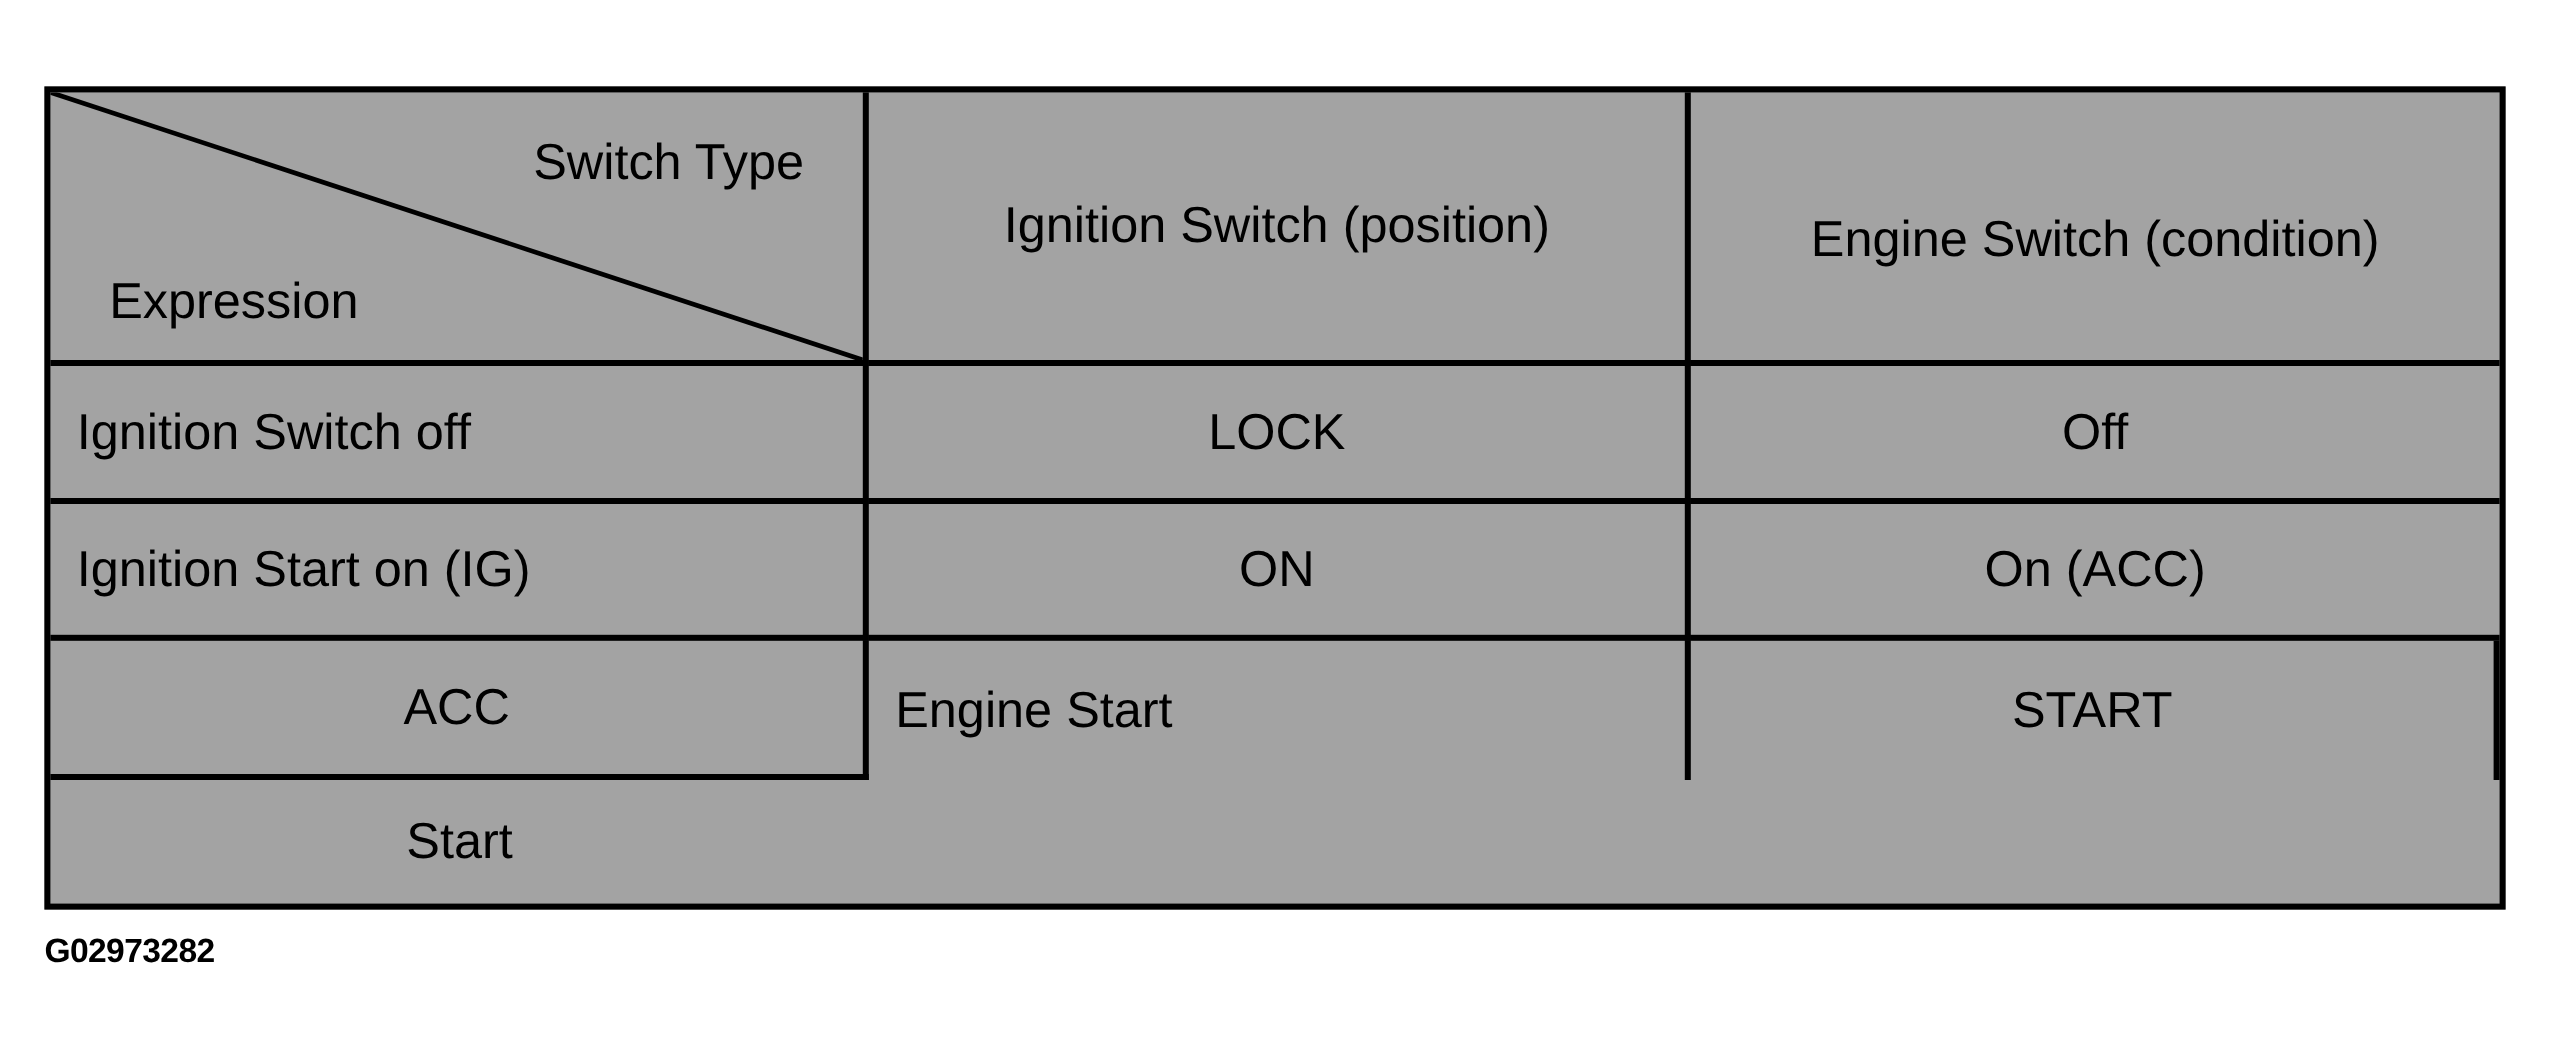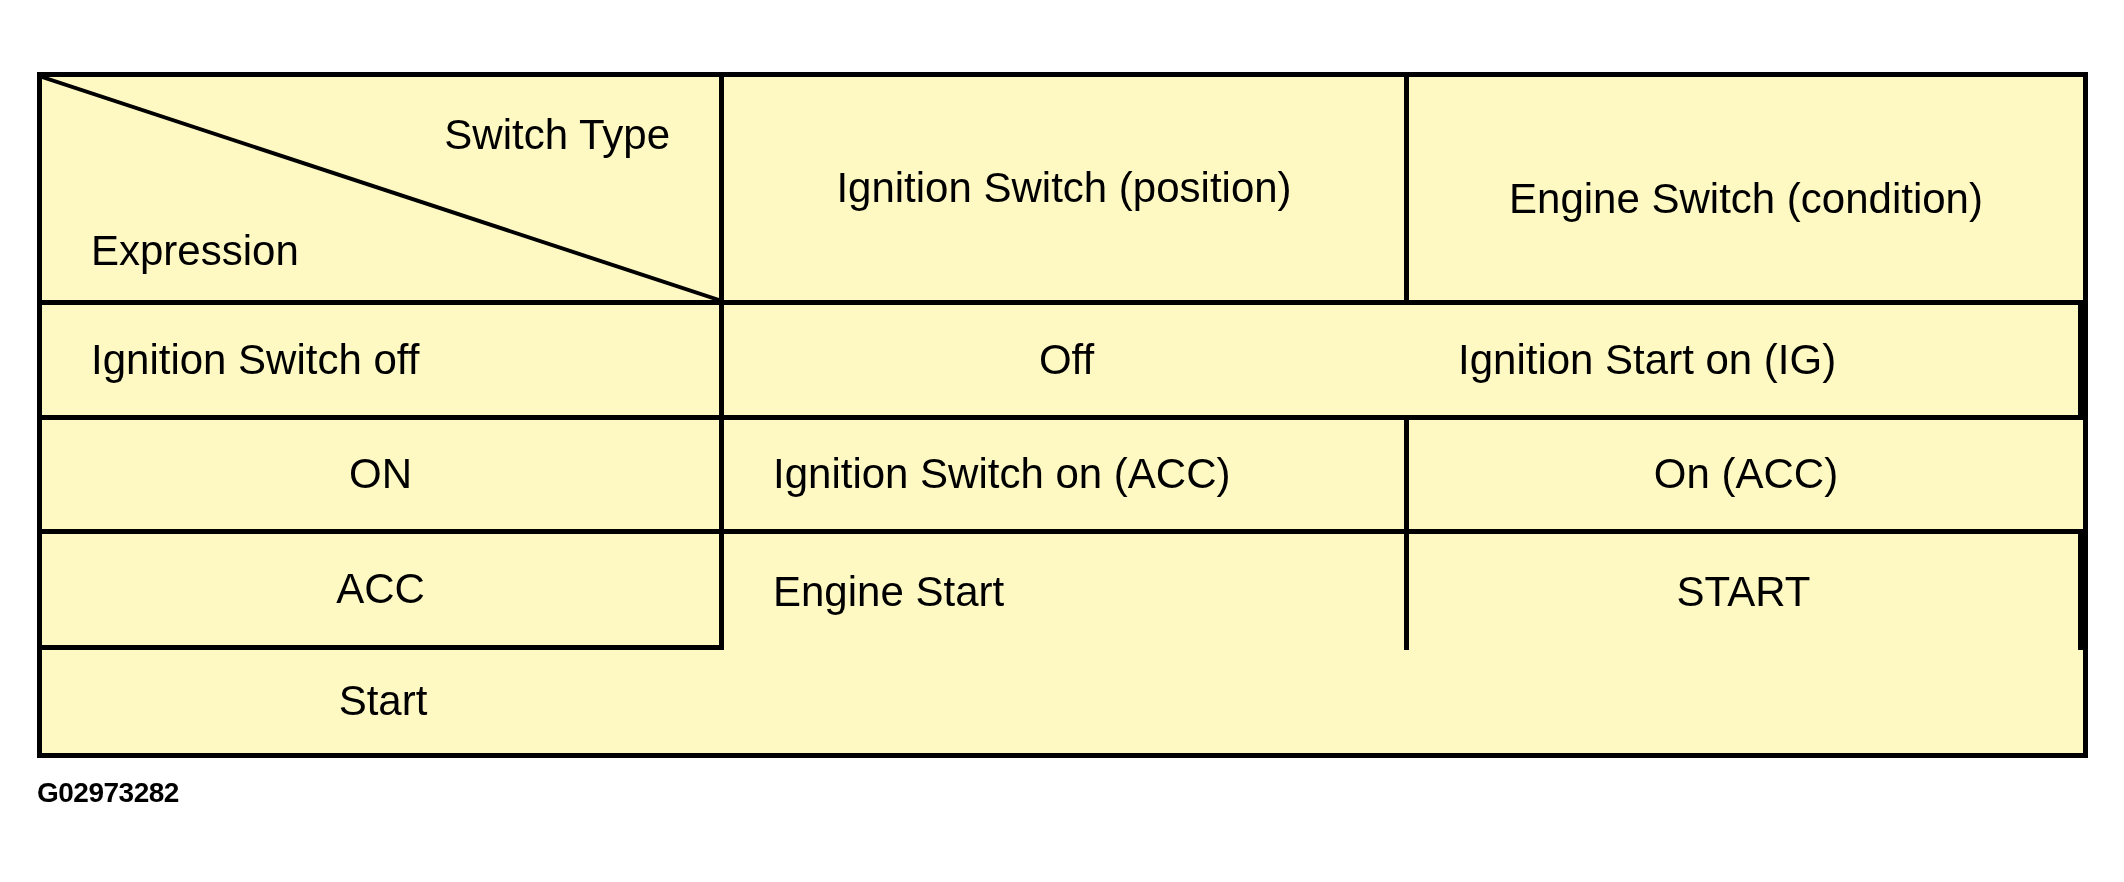--- a/index.html
+++ b/index.html
@@ -20,41 +20,41 @@
     position: absolute;
     left: 37px;
     top: 72px;
     width: 2051px;
     height: 686px;
     box-sizing: border-box;
     border: 5px solid #000000;
     display: grid;
     grid-template-columns: 682px 685px 674px;
     grid-template-rows: 228px 115px 114px 116px 102px;
-    background: #fef9c3;
+    background: #a3a3a3;
   }
   .cell {
     box-sizing: border-box;
     position: relative;
     font-size: 42px;
     line-height: 1.15;
     white-space: nowrap;
   }
   .br { border-right: 5px solid #000000; }
   .bb { border-bottom: 5px solid #000000; }
   .center {
     display: flex;
     align-items: center;
     justify-content: center;
     text-align: right;
   }
   .label {
     display: flex;
     align-items: center;
-    padding-left: 49px;
+    padding-left: 22px;
   }
   .head-engine { padding-top: 22px; }
   .diag {
     position: absolute;
     left: 0;
     top: 0;
     width: 100%;
     height: 100%;
     display: block;
   }
@@ -88,26 +88,26 @@
       <svg class="diag" viewBox="0 0 682 228" preserveAspectRatio="none">
         <line x1="0" y1="0" x2="682" y2="228" stroke="#000000" stroke-width="4"></line>
       </svg>
       <span class="corner-top-label">Switch Type</span>
       <span class="corner-bottom-label">Expression</span>
     </div>
     <div class="cell br bb center">Ignition Switch (position)</div>
     <div class="cell bb center head-engine">Engine Switch (condition)</div>
 
     <div class="cell br bb label">Ignition Switch off</div>
+    <div class="cell br bb center">LOCK</div>
     <div class="cell bb center">Off</div>
 
     <div class="cell br bb label">Ignition Start on (IG)</div>
     <div class="cell br bb center">ON</div>
 
-    <div class="cell br bb label">Ignition Switch on (ACC)</div>
     <div class="cell bb center">On (ACC)</div>
     <div class="cell br bb center">ACC</div>
 
     <div class="cell br label">Engine Start</div>
     <div class="cell br center">START</div>
     <div class="cell center">Start</div>
 
   </div>
 
   <div class="figure-id">G02973282</div>

